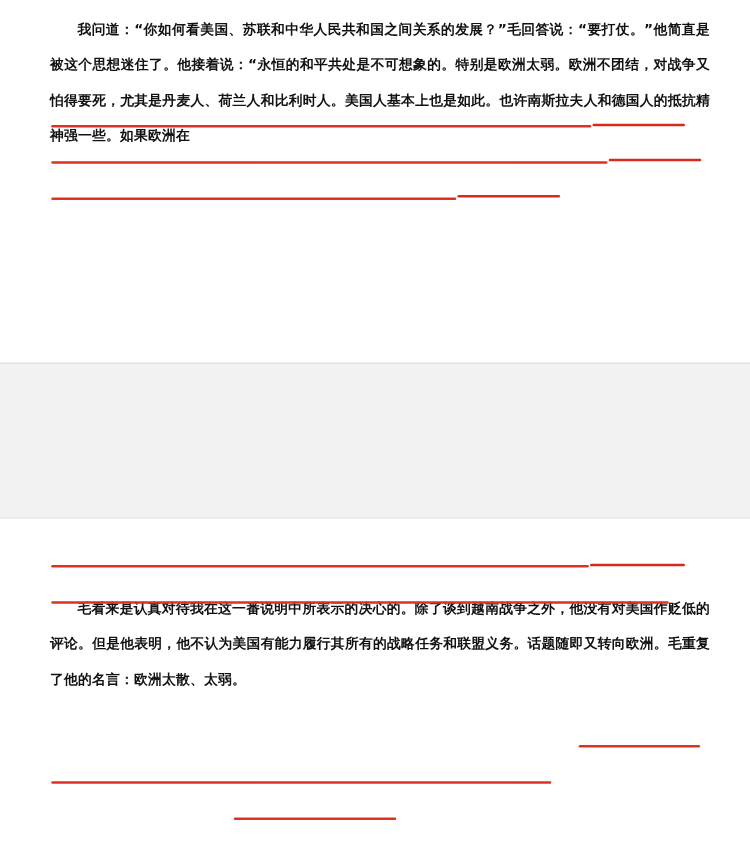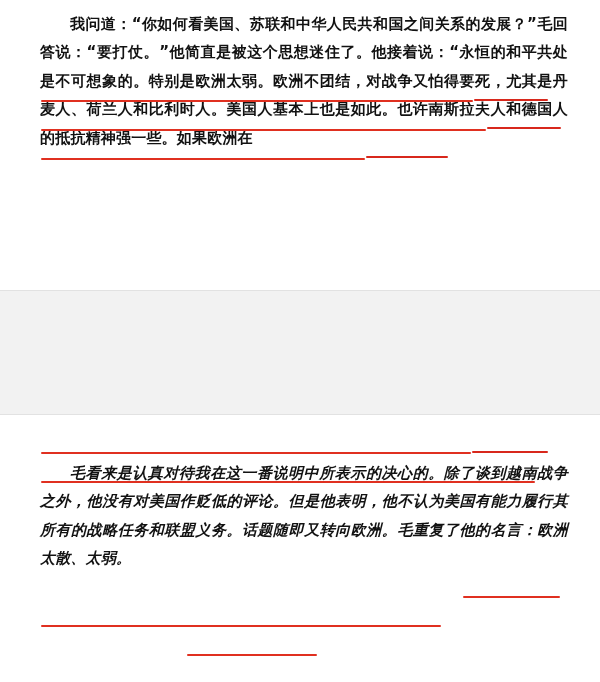--- a/index.html
+++ b/index.html
@@ -61,21 +61,21 @@
   }
 
   .text-col {
     position: absolute;
     left: 40px;
     width: 528px;
   }
 
   p.para {
     margin: 0;
-    font-size: 15px;
+    font-size: 11px;
     line-height: 28.4px;
     letter-spacing: 0.2px;
     text-align: justify;
     text-justify: inter-character;
     color: #121212;
     font-weight: 600;
     font-family: "DejaVu Sans", "Liberation Sans", sans-serif;
   }
 
   p.indent {
@@ -114,21 +114,21 @@
     </div>
   </div>
 
   <div class="gutter">
     <div class="band-line" style="top: 0px;"></div>
     <div class="band-line" style="top: 124px;"></div>
   </div>
 
   <div class="scan-block scan-bottom">
     <div class="text-col" style="top: 18px;">
-      <p class="para indent" style="margin-top: 26px; font-style: italic;">毛看来是认真对待我在这一番说明中所表示的决心的。除了谈到越南战争之外，他没有对美国作贬低的评论。但是他表明，他不认为美国有能力履行其所有的战略任务和联盟义务。话题随即又转向欧洲。毛重复了他的名言：欧洲太散、太弱。</p>
+      <p class="para indent" style="margin-top: 40px;">毛看来是认真对待我在这一番说明中所表示的决心的。除了谈到越南战争之外，他没有对美国作贬低的评论。但是他表明，他不认为美国有能力履行其所有的战略任务和联盟义务。话题随即又转向欧洲。毛重复了他的名言：欧洲太散、太弱。</p>
     </div>
   </div>
 
   <div class="mark-layer">
 
     <div class="mark" style="left: 41px; top: 100px; width: 432px;"></div>
     <div class="mark thin" style="left: 474px; top: 99px; width: 74px;"></div>
     <div class="mark" style="left: 41px; top: 129px; width: 445px;"></div>
     <div class="mark thin" style="left: 487px; top: 127px; width: 74px;"></div>
     <div class="mark" style="left: 41px; top: 158px; width: 324px;"></div>

